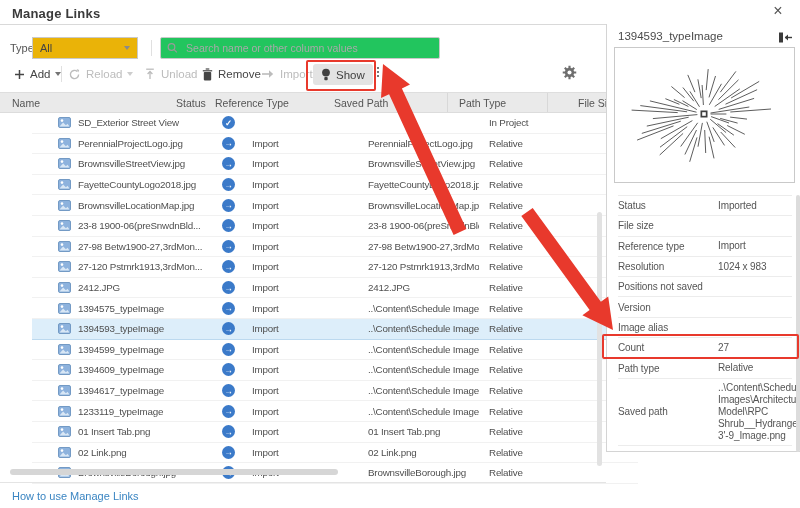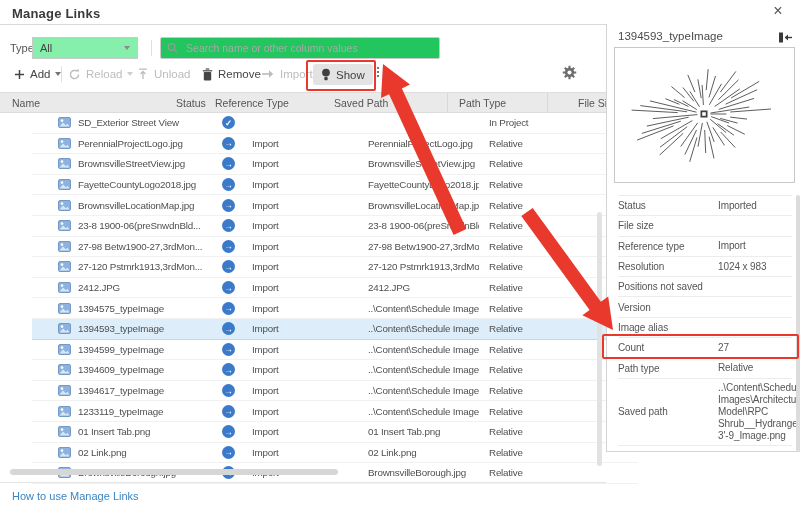--- a/index.html
+++ b/index.html
@@ -7,21 +7,21 @@
           font-family:"Liberation Sans",sans-serif;color:#4a4a4a;}
 
   
   .page-title{position:absolute;left:12px;top:6px;font-size:13px;font-weight:700;color:#3a3a3a;letter-spacing:.2px;}
   .close-x{position:absolute;left:769px;top:2px;font-size:16px;color:#555;cursor:pointer;width:18px;text-align:center;}
   .top-divider{position:absolute;left:0;top:24px;width:800px;border-top:1px solid #d9d9d9;}
 
   
   .type-label{position:absolute;left:10px;top:42px;font-size:11px;color:#555;}
   .type-dd{position:absolute;left:32px;top:37px;width:106px;height:22px;box-sizing:border-box;
-           border:1px solid #c9c9c9;background:#86efac;display:flex;align-items:center;
+           border:1px solid #c9c9c9;background:#eab308;display:flex;align-items:center;
            padding:0 7px;font-size:11px;color:#444;}
   .type-dd .caret{margin-left:auto;}
   .caret{width:0;height:0;border-left:3.5px solid transparent;border-right:3.5px solid transparent;
          border-top:4px solid #8a8a8a;display:inline-block;}
   .filter-sep{position:absolute;left:151px;top:40px;height:16px;border-left:1px solid #e0e0e0;}
   .search-box{position:absolute;left:160px;top:37px;width:280px;height:22px;box-sizing:border-box;
               border:1px solid #c9c9c9;border-radius:2px;background:#22c55e;display:flex;align-items:center;padding:0 6px;gap:6px;}
   .search-box input{border:none;outline:none;font-size:10.5px;color:#444;width:100%;
                     font-family:"Liberation Sans",sans-serif;background:transparent;}
   .search-box input::placeholder{color:#a9a9a9;}
@@ -121,21 +121,21 @@
   </div>
   <div class="tool-sep"></div>
   <div class="tbtn disabled" style="left:68px">
     <svg width="13" height="13" viewBox="0 0 13 13">
       <path d="M10.6 6.5a4.1 4.1 0 1 1-1.3-3" fill="none" stroke="currentColor" stroke-width="1.4"></path>
       <path d="M8.6 1l2.6 1-1 2.6z" fill="currentColor"></path>
     </svg>
     <span>Reload</span>
     <span class="caret"></span>
   </div>
-  <div class="tbtn disabled" style="left:137px">
+  <div class="tbtn disabled" style="left:144px">
     <svg width="12" height="12" viewBox="0 0 12 12">
       <path d="M6 11V4M3.6 6L6 3.5 8.4 6" fill="none" stroke="currentColor" stroke-width="1.3"></path>
       <path d="M2.2 1.2h7.6" stroke="currentColor" stroke-width="1.3"></path>
     </svg>
     <span>Unload</span>
   </div>
   <div class="tbtn" style="left:202px">
     <svg width="11" height="13" viewBox="0 0 11 13">
       <path d="M0.8 2.8h9.4" stroke="currentColor" stroke-width="1.2"></path>
       <path d="M3.7 1h3.6" stroke="currentColor" stroke-width="1.2"></path>

